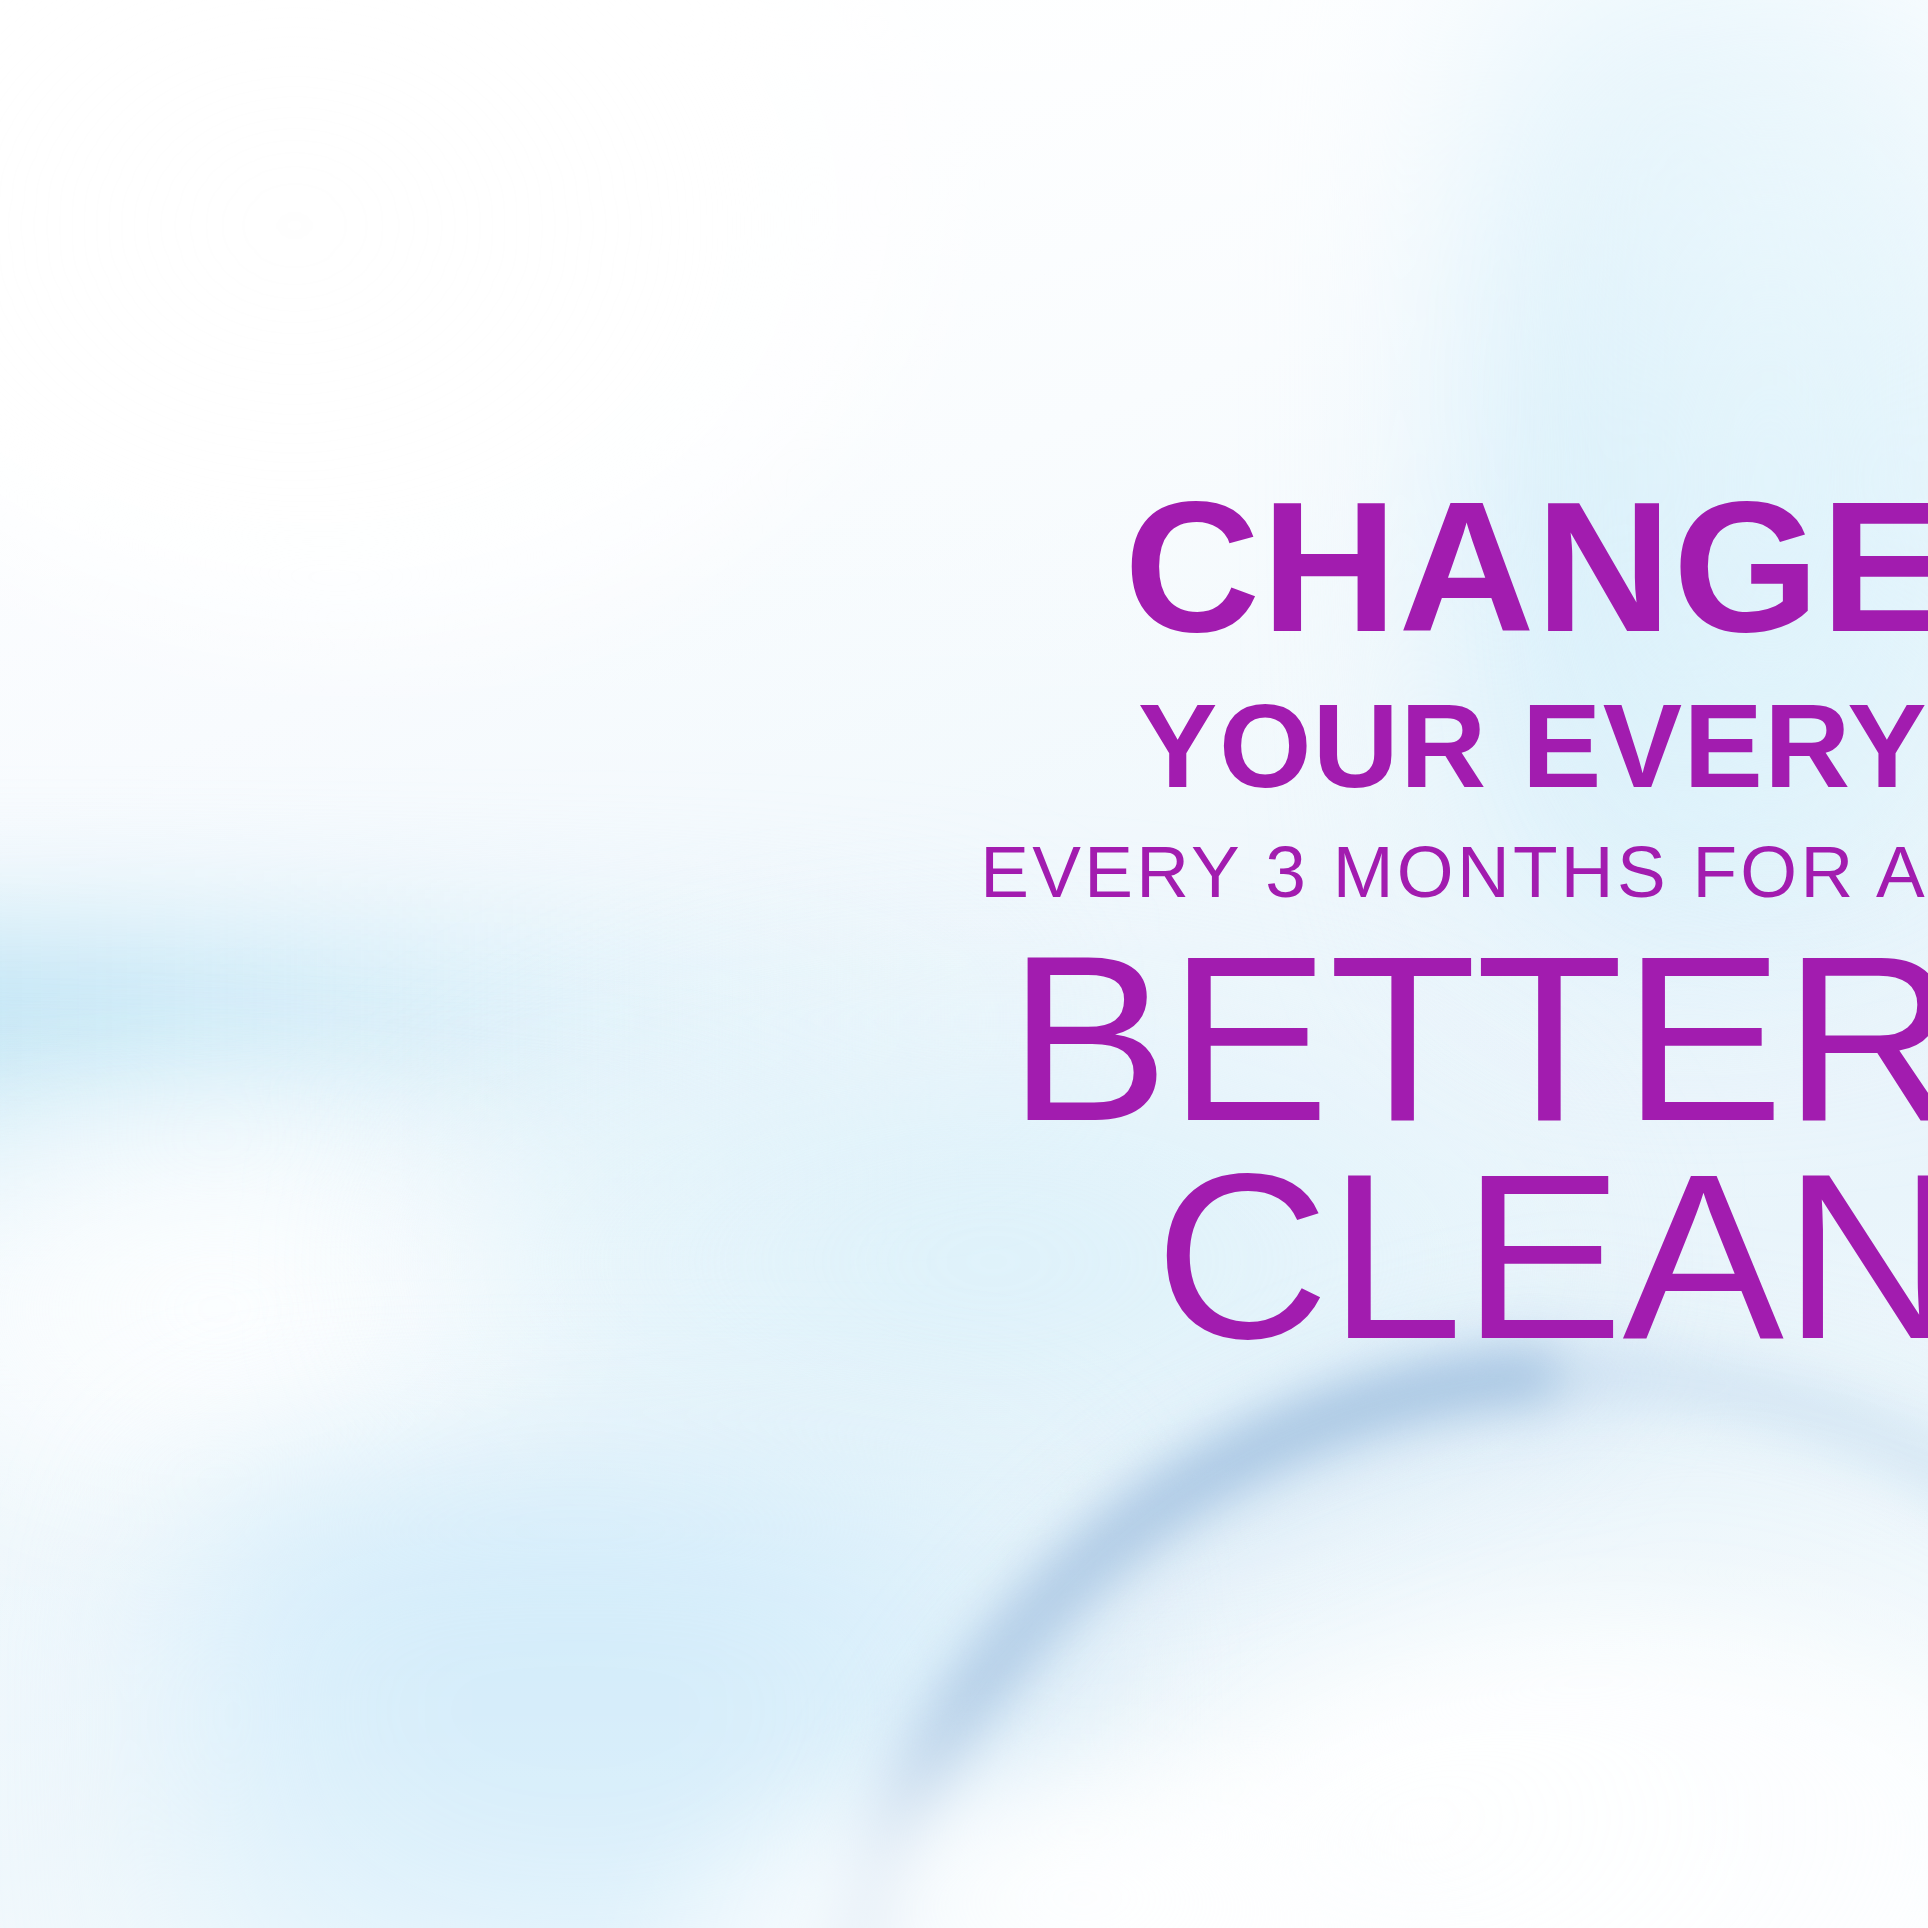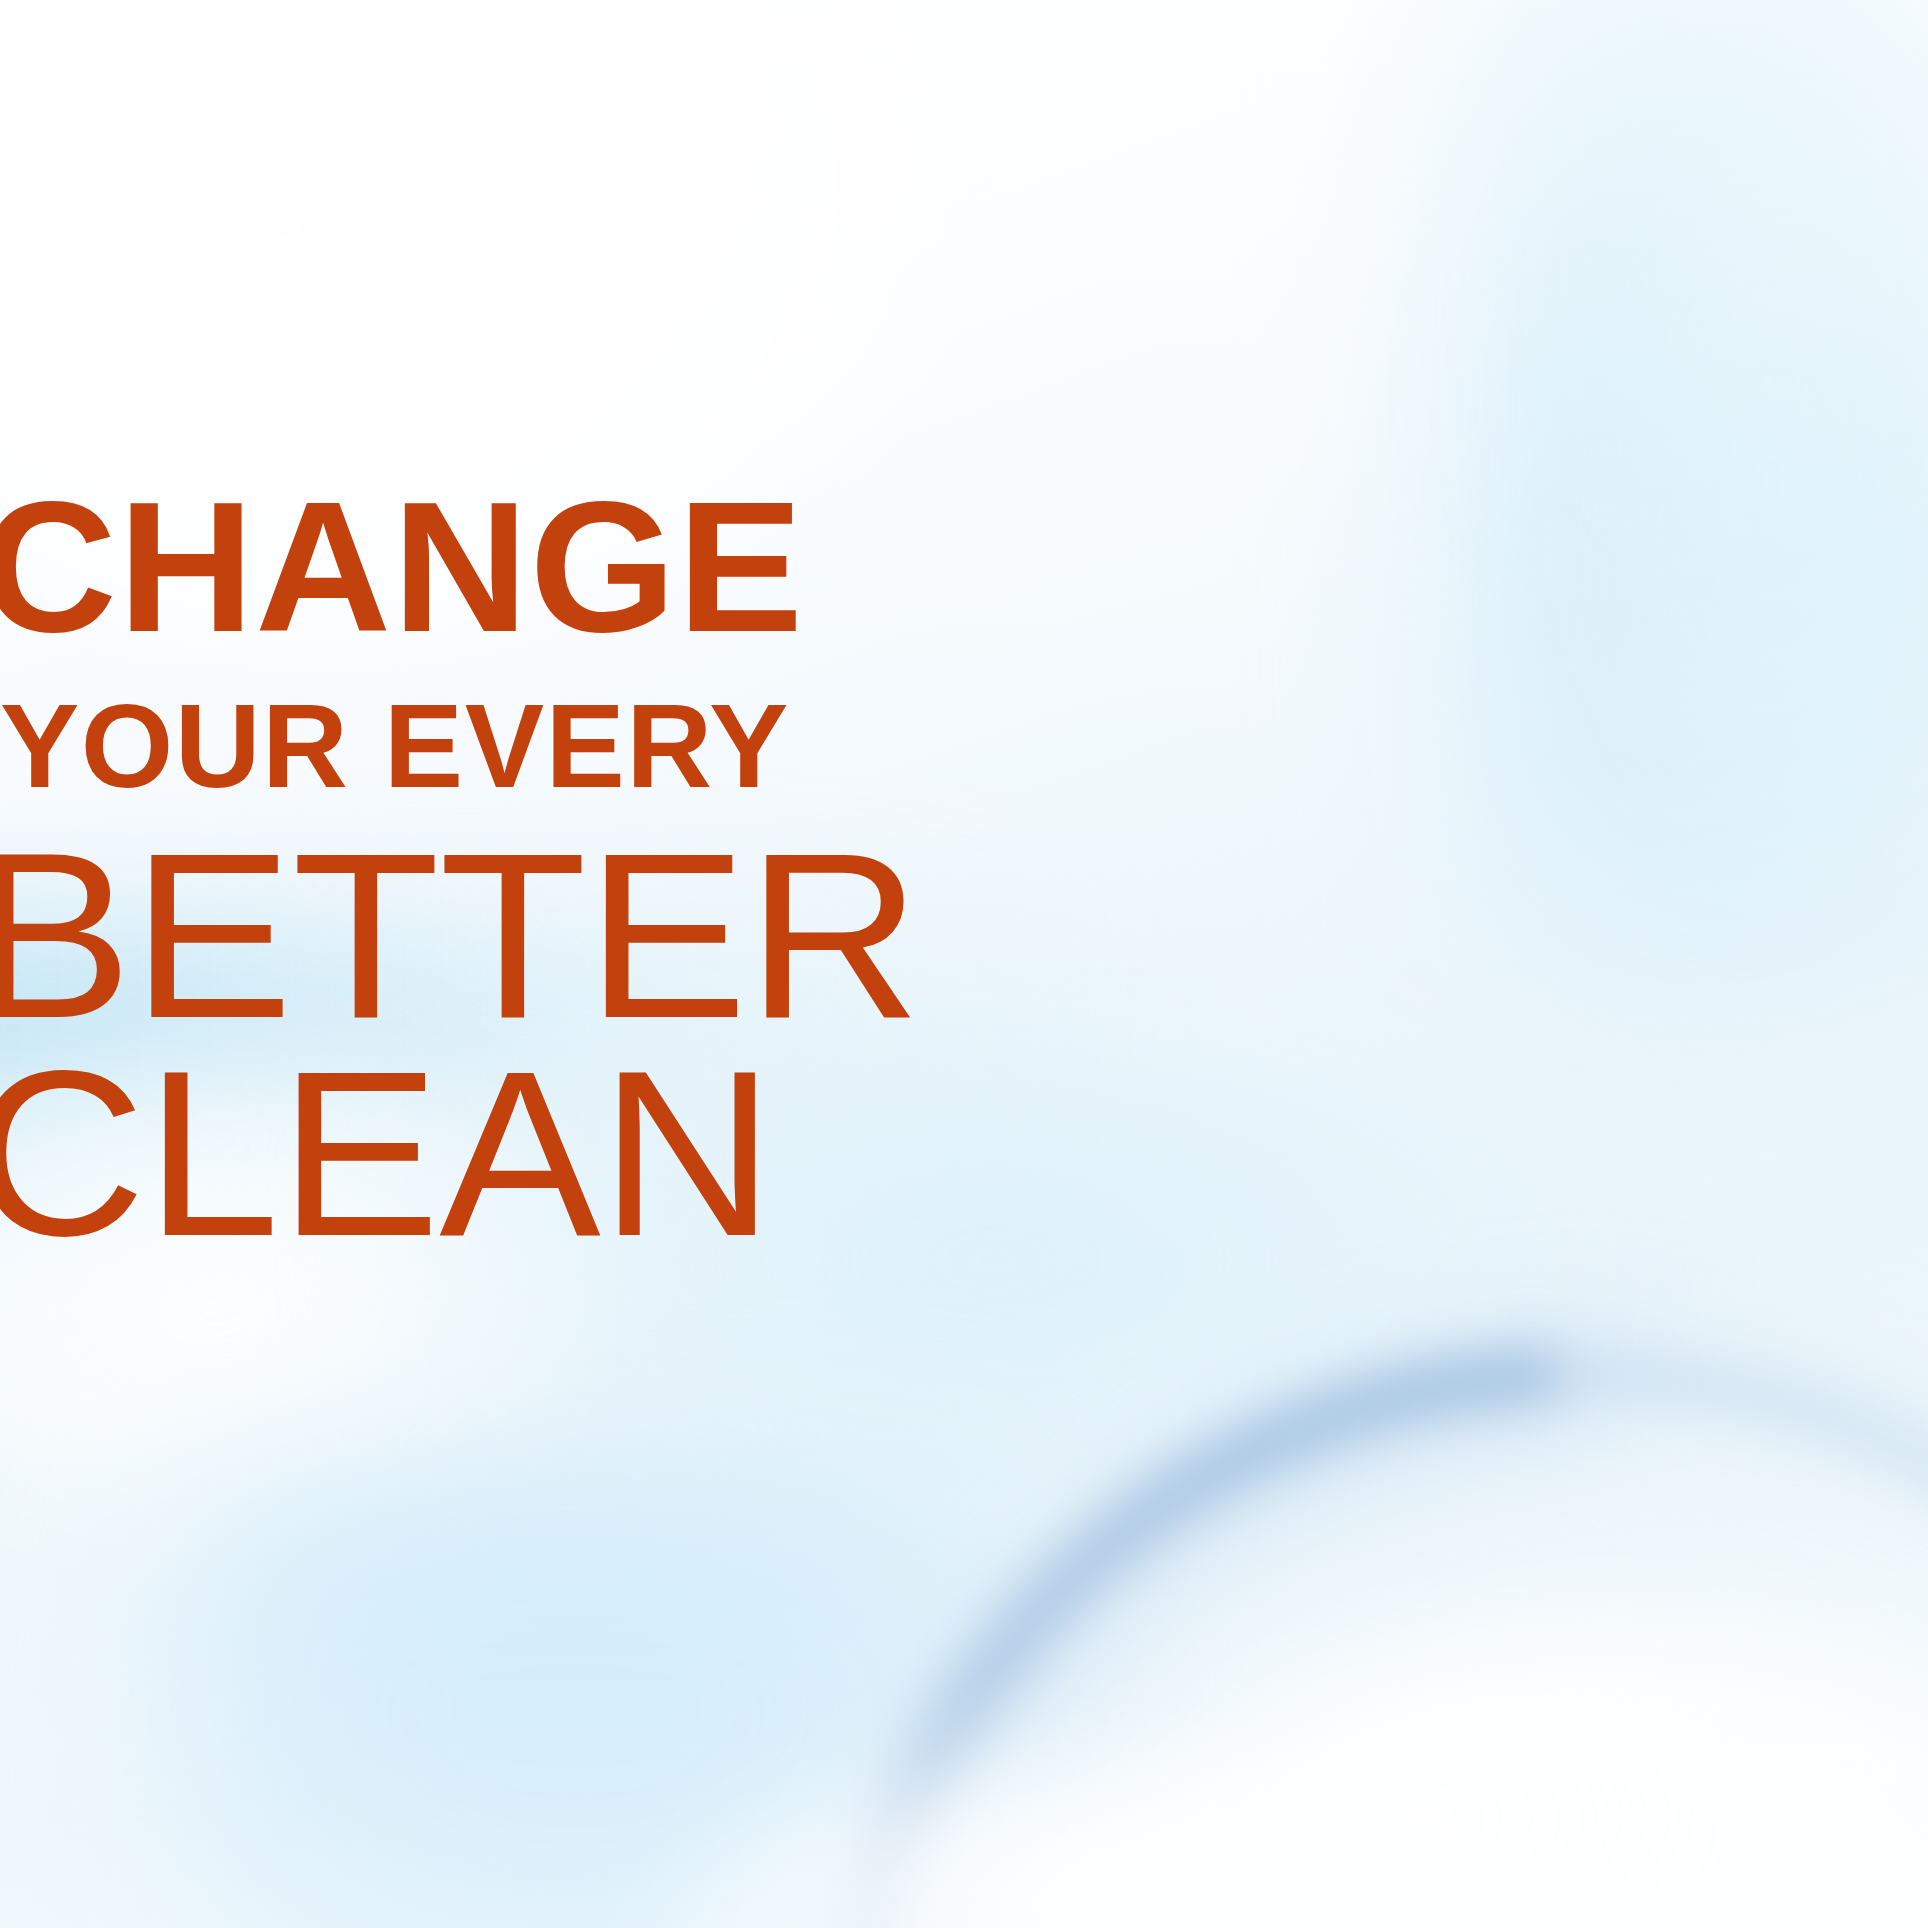--- a/index.html
+++ b/index.html
@@ -214,22 +214,22 @@
       rgba(255,255,255,0.35) 100%);
     pointer-events: none;
   }
 
   
   .headline-block {
     position: absolute;
     left: 0;
     right: 0;
     top: 475px;
-    text-align: left;
-    color: #c2410c;
+    text-align: right;
+    color: #a21caf;
     user-select: none;
   }
 
   .line {
     display: block;
     white-space: nowrap;
     line-height: 1;
   }
 
   
@@ -301,18 +301,19 @@
       <div class="rim-inner"></div>
       <div class="counter-white"></div>
     </div>
 
     <div class="bg-veil"></div>
   </div>
 
   <div class="headline-block">
     <span class="line line-change">CHANGE</span>
     <span class="line line-brush">YOUR EVERY</span>
+    <span class="line line-every">EVERY 3 MONTHS FOR A</span>
     <span class="line line-better">BETTER</span>
     <span class="line line-clean">CLEAN</span>
   </div>
 
 </div>
 
 
 </body></html>

